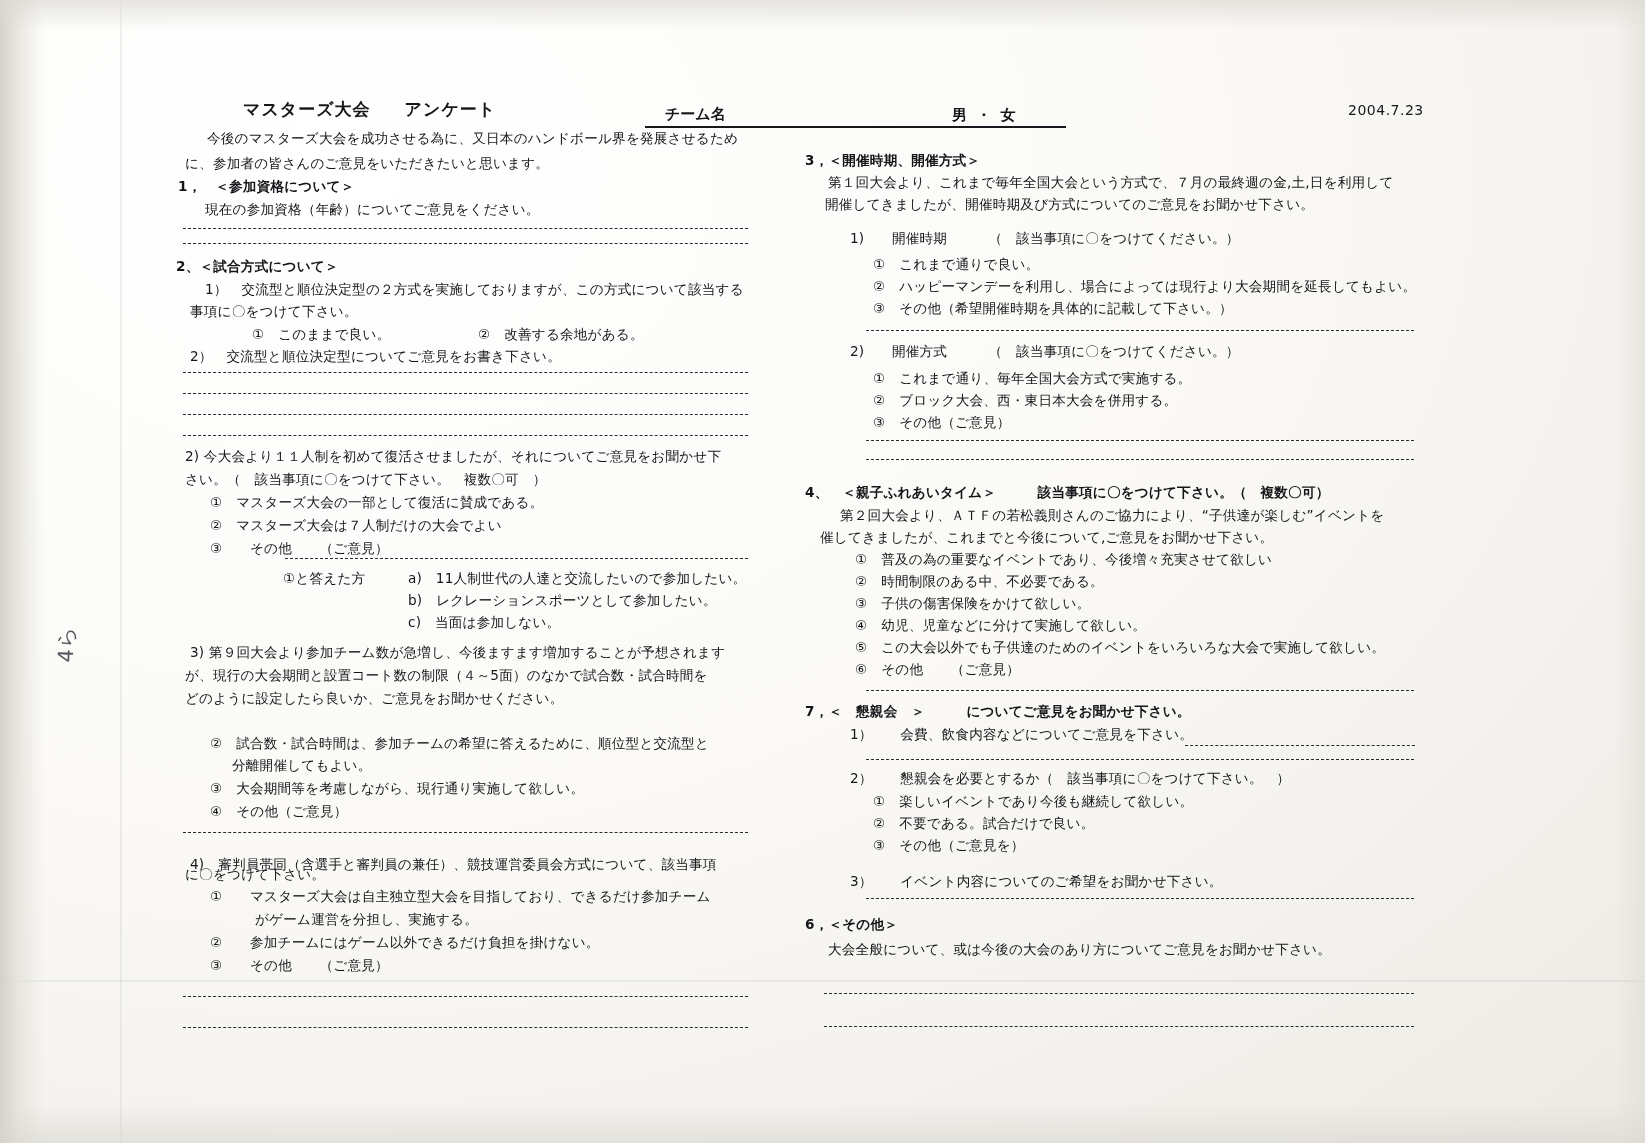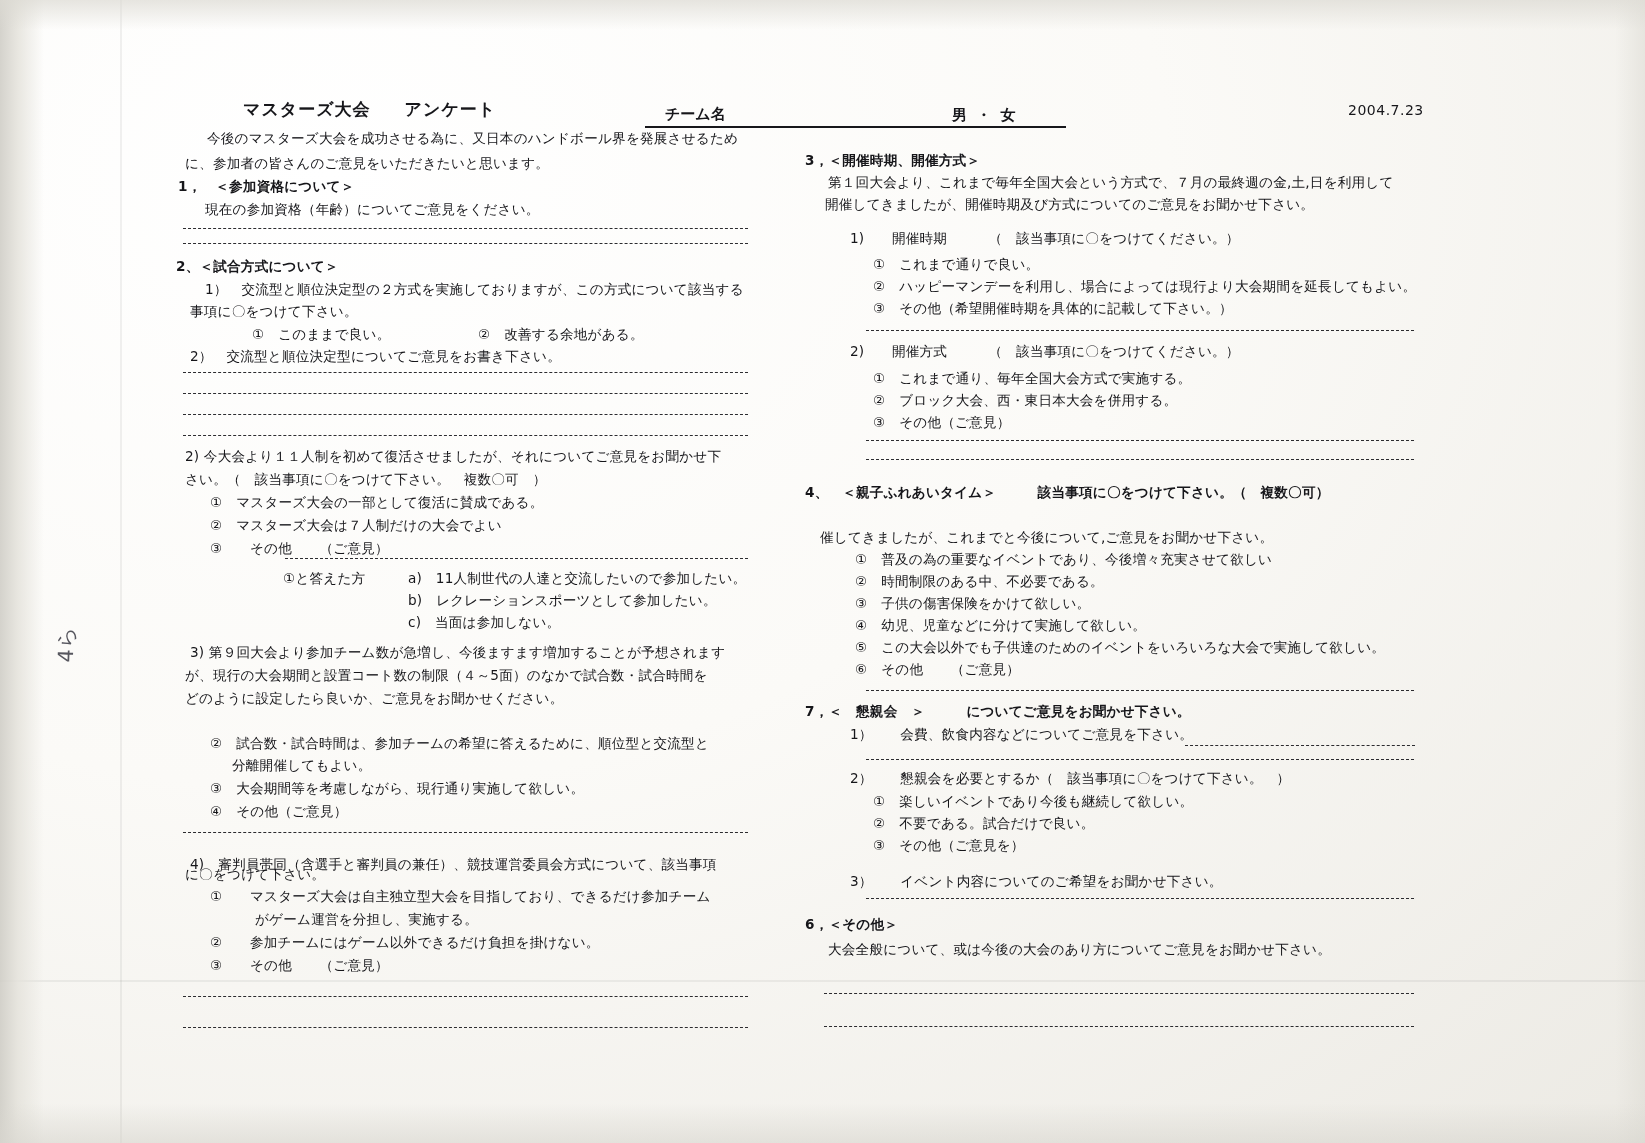--- a/index.html
+++ b/index.html
@@ -210,20 +210,21 @@
 
     <div class="t" style="left:850px; top:343px;">2)　　開催方式　　　（　該当事項に〇をつけてください。）</div>
     <div class="t" style="left:873px; top:370px;">①　これまで通り、毎年全国大会方式で実施する。</div>
     <div class="t" style="left:873px; top:392px;">②　ブロック大会、西・東日本大会を併用する。</div>
     <div class="t" style="left:873px; top:414px;">③　その他（ご意見）</div>
 
     <div class="rule" style="left:866px; top:440px; width:548px;"></div>
     <div class="rule" style="left:866px; top:459px; width:548px;"></div>
 
     <div class="t b" style="left:805px; top:484px;">4、　＜親子ふれあいタイム＞　　　該当事項に〇をつけて下さい。（　複数〇可）</div>
+    <div class="t" style="left:840px; top:507px;">第２回大会より、ＡＴＦの若松義則さんのご協力により、“子供達が楽しむ”イベントを</div>
     <div class="t" style="left:820px; top:529px;">催してきましたが、これまでと今後について,ご意見をお聞かせ下さい。</div>
     <div class="t" style="left:855px; top:551px;">①　普及の為の重要なイベントであり、今後増々充実させて欲しい</div>
     <div class="t" style="left:855px; top:573px;">②　時間制限のある中、不必要である。</div>
     <div class="t" style="left:855px; top:595px;">③　子供の傷害保険をかけて欲しい。</div>
     <div class="t" style="left:855px; top:617px;">④　幼児、児童などに分けて実施して欲しい。</div>
     <div class="t" style="left:855px; top:639px;">⑤　この大会以外でも子供達のためのイベントをいろいろな大会で実施して欲しい。</div>
     <div class="t" style="left:855px; top:661px;">⑥　その他　　（ご意見）</div>
 
     <div class="rule" style="left:866px; top:690px; width:548px;"></div>
 

